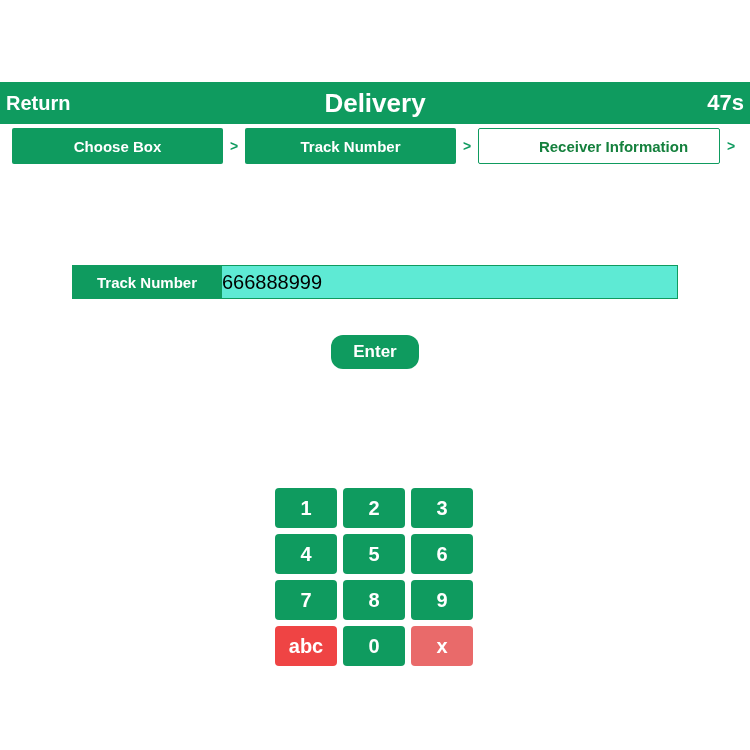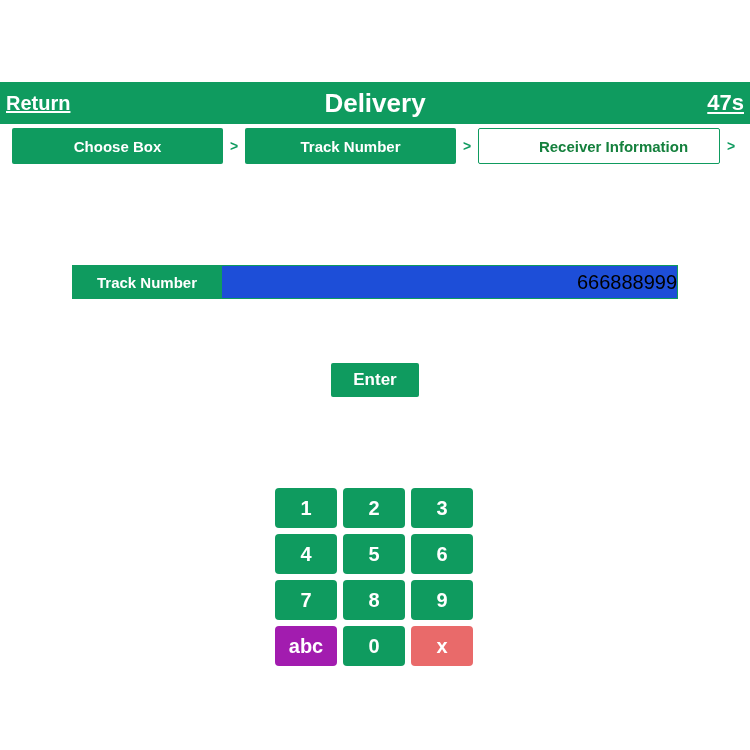--- a/index.html
+++ b/index.html
@@ -16,21 +16,20 @@
     left: 0;
     width: 750px;
     height: 42px;
     background: #0f9b5f;
     color: #fff;
     display: flex;
     align-items: center;
     justify-content: space-between;
     padding: 0 6px;
     font-weight: 700;
-    text-decoration: underline;
   }
   .header .return { font-size: 20px; }
   .header .title { font-size: 26px; position:absolute; left:0; right:0; text-align:center; pointer-events:none;}
   .header .timer { font-size: 22px; margin-left: 9px; }
   .crumbs {
     position: absolute;
     top: 128px;
     left: 12px;
     right: 12px;
     display: flex;
@@ -66,38 +65,37 @@
     font-size: 15px;
     display: flex;
     align-items: center;
     justify-content: center;
   }
   .field-input {
     flex: 1;
     border: 1.5px solid #0f9b5f;
     border-left: none;
     font-size: 20px;
-    text-align: right;
+    text-align: left;
     outline: none;
-    background:#1d4ed8;
+    background:#5eead4;
   }
   .enter-btn {
     position: absolute;
     top: 335px;
     left: 331px;
     width: 88px;
     height: 34px;
     background: #0f9b5f;
     color: #fff;
     font-weight: 700;
     font-size: 17px;
     display:flex; align-items:center; justify-content:center;
-    border-radius: 2px;
+    border-radius: 12px;
     cursor: pointer;
-    margin-top: 28px;
   }
   .keypad {
     position: absolute;
     top: 488px;
     left: 275px;
     width: 200px;
     display: grid;
     grid-template-columns: repeat(3, 62px);
     grid-auto-rows: 40px;
     gap: 6px;
@@ -106,21 +104,21 @@
     background: #0f9b5f;
     color: #fff;
     font-weight: 700;
     font-size: 20px;
     display: flex;
     align-items: center;
     justify-content: center;
     border-radius: 4px;
     cursor: pointer;
   }
-  .key.blue { background: #a21caf; }
+  .key.blue { background: #ef4444; }
   .key.red { background: #e96a6a; }
 </style>
 </head>
 <body>
 
 <div class="header">
   <span class="return">Return</span>
   <span class="title">Delivery</span>
   <span class="timer">47s</span>
 </div>

